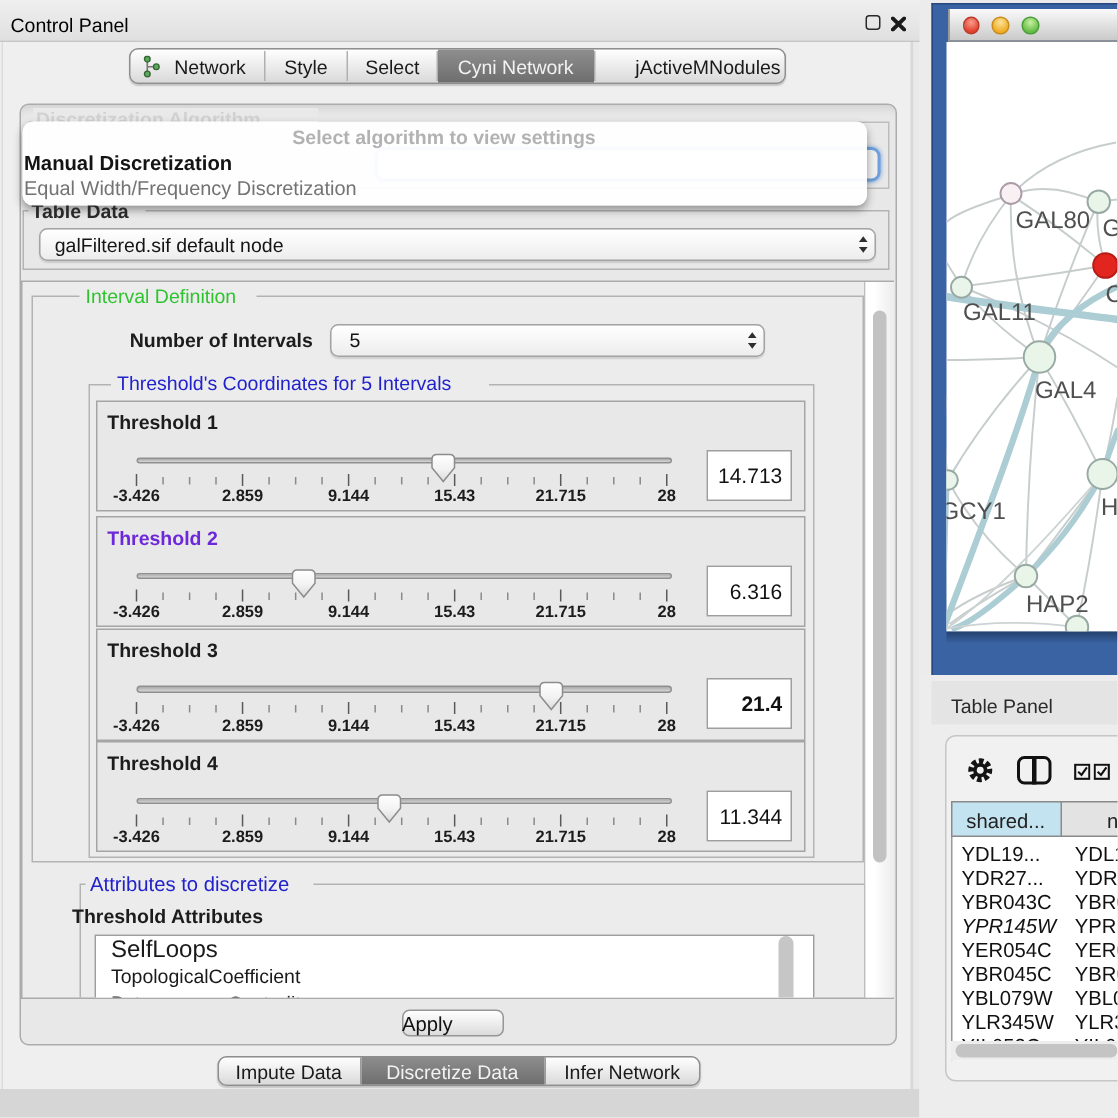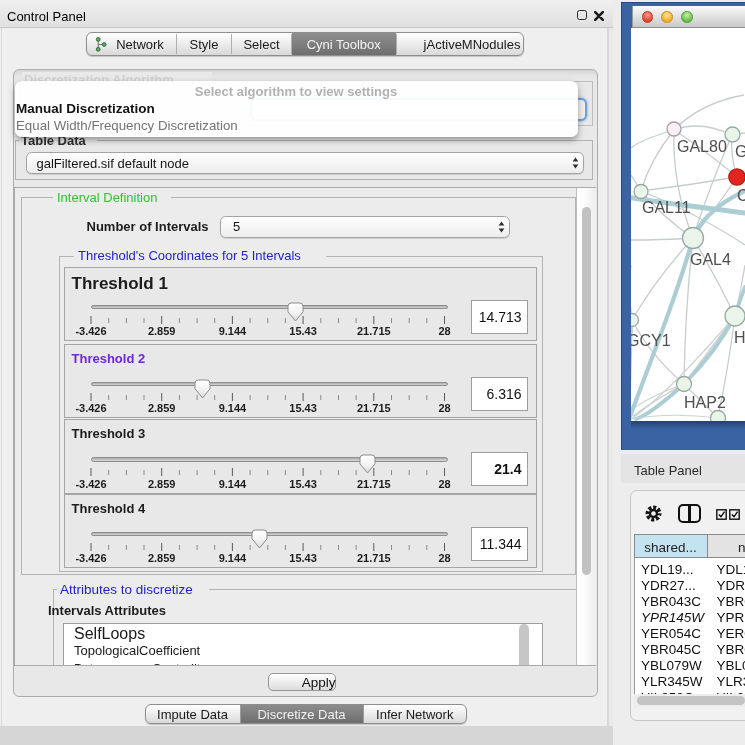--- a/index.html
+++ b/index.html
@@ -22,21 +22,21 @@
 <div style="position:absolute;left:291.5px;top:32.5px;width:104.5px;height:22.5px;background:linear-gradient(#8E8E8E,#6E6E6E);"></div>
 <svg style="position:absolute;left:95px;top:36.5px;width:13px;height:15px;" viewBox="0 0 13 15">
     <path d="M3.2 3 L3.2 12 M3.2 7.5 L8.8 7.5" stroke="#777" stroke-width="1.1" fill="none"></path>
     <circle cx="3.2" cy="2.4" r="1.9" fill="#5CA85C" stroke="#336633" stroke-width="0.9"></circle>
     <circle cx="9.2" cy="7.5" r="1.9" fill="#5CA85C" stroke="#336633" stroke-width="0.9"></circle>
     <circle cx="3.2" cy="12.3" r="1.9" fill="#5CA85C" stroke="#336633" stroke-width="0.9"></circle>
   </svg>
 <div style="position:absolute;left:104px;top:36.5px;width:72px;height:15px;font-size:13px;color:#1a1a1a;text-align:center;">Network</div>
 <div style="position:absolute;left:176.5px;top:36.5px;width:55.0px;height:15px;font-size:13px;color:#1a1a1a;text-align:center;">Style</div>
 <div style="position:absolute;left:231.5px;top:36.5px;width:60.0px;height:15px;font-size:13px;color:#1a1a1a;text-align:center;">Select</div>
-<div style="position:absolute;left:291.5px;top:36.5px;width:104.5px;height:15px;font-size:13px;color:#F2F2F2;text-align:center;">Cyni Toolbox</div>
+<div style="position:absolute;left:291.5px;top:36.5px;width:104.5px;height:15px;font-size:13px;color:#F2F2F2;text-align:center;">Cyni Network</div>
 <div style="position:absolute;left:396px;top:36.5px;width:152px;height:15px;font-size:13px;color:#1a1a1a;text-align:center;">jActiveMNodules</div>
 <div style="position:absolute;left:13px;top:69px;width:585px;height:628px;background:#E8E8E8;border:1px solid #ACACAC;border-radius:6px;box-shadow:inset 0 8px 6px -6px #CFCFCF;"></div>
 <div style="position:absolute;left:19px;top:80.5px;width:573.5px;height:45.5px;border:1px solid #BDBDBD;"></div>
 <div style="position:absolute;left:22px;top:72px;width:190px;height:16px;background:#E9E9E9;"></div>
 <div style="position:absolute;left:24px;top:72px;width:250px;height:16px;font-size:13px;font-weight:bold;color:#D2D2D2;">Discretization Algorithm</div>
 <div style="position:absolute;left:250px;top:97.5px;width:337px;height:23px;background:#F0F0F0;border:2.5px solid #6FA0DB;border-radius:6px;box-shadow:0 0 3px rgba(95,147,210,0.8);"></div>
 <div style="position:absolute;left:15px;top:140px;width:577.5px;height:40px;border:1px solid #B3B3B3;"></div>
 <div style="position:absolute;left:19px;top:133px;width:78px;height:14px;background:#E9E9E9;"></div>
 <div style="position:absolute;left:21px;top:133px;width:100px;height:14px;font-size:13px;font-weight:bold;color:#2a2a2a;">Table Data</div>
 <div style="position:absolute;left:25.5px;top:152px;width:558px;height:22px;background:linear-gradient(#FFFFFF,#EDEDED);border:1px solid #A3A3A3;border-radius:5.5px;box-shadow:0 1px 1px rgba(0,0,0,0.12);"></div>
@@ -57,21 +57,21 @@
     <div style="position:absolute;left:205px;top:28.0px;width:290px;height:22px;background:linear-gradient(#FFFFFF,#EDEDED);border:1px solid #A3A3A3;border-radius:5.5px;box-shadow:0 1px 1px rgba(0,0,0,0.12);"></div>
     <div style="position:absolute;left:218px;top:31.5px;width:257px;height:15px;font-size:13px;color:#141414;">5</div>
     <svg style="position:absolute;left:483px;top:33.0px;width:7px;height:12px;" viewBox="0 0 7 12">
       <path d="M3.5 0.5 L6.4 4.4 L0.6 4.4 Z" fill="#2e2e2e"></path>
       <path d="M3.5 11.5 L6.4 7.6 L0.6 7.6 Z" fill="#2e2e2e"></path>
     </svg>
     <div style="position:absolute;left:44px;top:68.0px;width:484px;height:316px;border:1px solid #B3B3B3;"></div>
     <div style="position:absolute;left:59px;top:61.0px;width:252px;height:14px;background:#ECECEC;"></div>
     <div style="position:absolute;left:63px;top:60.5px;width:280px;height:15px;font-size:13px;color:#2222CC;">Threshold's Coordinates for 5 Intervals</div>
     <div style="position:absolute;left:48.5px;top:79.0px;width:473px;height:74.5px;background:#E8E8E8;border:1px solid #A5A5A5;"></div>
-    <div style="position:absolute;left:56.5px;top:86.0px;width:150px;height:15px;font-size:17px;font-weight:bold;color:#1c1c1c;">Threshold 1</div>
+    <div style="position:absolute;left:56.5px;top:86.0px;width:150px;height:15px;font-size:13px;font-weight:bold;color:#1c1c1c;">Threshold 1</div>
     <div style="position:absolute;left:75.5px;top:117.0px;width:357.5px;height:4.5px;background:linear-gradient(#ABABAB,#D6D6D6);border:1px solid #8F8F8F;border-radius:2.5px;"></div>
     <svg style="position:absolute;left:71px;top:127.0px;width:365px;height:10px;" viewBox="0 0 365 10">
       <line x1="5.0" y1="1" x2="5.0" y2="9" stroke="#5A5A5A" stroke-width="1"></line>
       <line x1="22.7" y1="3" x2="22.7" y2="8" stroke="#8A8A8A" stroke-width="1"></line>
       <line x1="40.4" y1="3" x2="40.4" y2="8" stroke="#8A8A8A" stroke-width="1"></line>
       <line x1="58.0" y1="3" x2="58.0" y2="8" stroke="#8A8A8A" stroke-width="1"></line>
       <line x1="75.7" y1="1" x2="75.7" y2="9" stroke="#5A5A5A" stroke-width="1"></line>
       <line x1="93.4" y1="3" x2="93.4" y2="8" stroke="#8A8A8A" stroke-width="1"></line>
       <line x1="111.1" y1="3" x2="111.1" y2="8" stroke="#8A8A8A" stroke-width="1"></line>
       <line x1="128.7" y1="3" x2="128.7" y2="8" stroke="#8A8A8A" stroke-width="1"></line>
@@ -235,32 +235,32 @@
           <stop offset="1" stop-color="#DADADA"></stop>
         </linearGradient>
       </defs>
       <path d="M1 4.2 Q1 1 4.2 1 L12.8 1 Q16 1 16 4.2 L16 9.8 L8.5 19 L1 9.8 Z" fill="url(#thg4)" stroke="#8C8C8C" stroke-width="1"></path>
     </svg>
     <div style="position:absolute;left:455.5px;top:339.3px;width:57px;height:34px;background:#FFFFFF;border:1.5px solid #9E9E9E;"></div>
     <div style="position:absolute;left:455.5px;top:348.3px;width:51px;height:16px;font-size:14px;color:#111;text-align:right;">11.344</div>
     <div style="position:absolute;left:37.5px;top:401.5px;width:524px;height:90px;border:1px solid #B3B3B3;"></div>
     <div style="position:absolute;left:42px;top:395.0px;width:152px;height:14px;background:#ECECEC;"></div>
     <div style="position:absolute;left:45px;top:394.5px;width:175px;height:15px;font-size:13.5px;color:#2222CC;">Attributes to discretize</div>
-    <div style="position:absolute;left:33px;top:415.5px;width:180px;height:15px;font-size:13px;font-weight:bold;color:#1c1c1c;">Intervals Attributes</div>
+    <div style="position:absolute;left:33px;top:415.5px;width:180px;height:15px;font-size:13px;font-weight:bold;color:#1c1c1c;">Threshold Attributes</div>
     <div style="position:absolute;left:48px;top:435.0px;width:480px;height:58px;background:#FFFFFF;border:1px solid #9E9E9E;"></div>
     <div style="position:absolute;left:59px;top:437.0px;width:250px;height:15px;font-size:16px;color:#1a1a1a;">SelfLoops</div>
     <div style="position:absolute;left:59px;top:455.0px;width:250px;height:15px;font-size:13px;color:#1a1a1a;">TopologicalCoefficient</div>
     <div style="position:absolute;left:59px;top:473.0px;width:250px;height:15px;font-size:13px;color:#1a1a1a;">BetweennessCentrality</div>
     <div style="position:absolute;left:503.5px;top:436.5px;width:10px;height:55px;background:#C6C6C6;border-radius:5px;"></div>
   </div>
 <div style="position:absolute;left:575.5px;top:187.5px;width:1px;height:477.5px;background:#BDBDBD;"></div>
 <div style="position:absolute;left:576.5px;top:187.5px;width:19px;height:477.5px;background:linear-gradient(to right,#FFFFFF 30%,#ECECEC);"></div>
 <div style="position:absolute;left:581.5px;top:207px;width:9.5px;height:368px;background:#C2C2C2;border-radius:5px;"></div>
 <div style="position:absolute;left:268px;top:672.5px;width:67.5px;height:18px;background:linear-gradient(#FFFFFF,#DCDCDC);border:1px solid #969696;border-radius:5px;"></div>
-<div style="position:absolute;left:268px;top:674.5px;width:67.5px;height:15px;font-size:13.5px;color:#111;text-align:right;">Apply</div>
+<div style="position:absolute;left:268px;top:674.5px;width:67.5px;height:15px;font-size:13.5px;color:#111;text-align:left;">Apply</div>
 <div style="position:absolute;left:145px;top:703.5px;width:322px;height:20px;background:linear-gradient(#FFFFFF,#D9D9D9);border:1px solid #8E8E8E;border-radius:6px;box-shadow:0 1px 1px rgba(0,0,0,0.18);"></div>
 <div style="position:absolute;left:240px;top:704.5px;width:1px;height:18px;background:#9B9B9B;"></div>
 <div style="position:absolute;left:362.5px;top:704.5px;width:1px;height:18px;background:#9B9B9B;"></div>
 <div style="position:absolute;left:240.5px;top:704px;width:122px;height:19px;background:linear-gradient(#8E8E8E,#6E6E6E);"></div>
 <div style="position:absolute;left:145px;top:707px;width:95px;height:15px;font-size:13px;color:#1a1a1a;text-align:center;">Impute Data</div>
 <div style="position:absolute;left:240.5px;top:707px;width:122px;height:15px;font-size:13px;color:#F2F2F2;text-align:center;">Discretize Data</div>
 <div style="position:absolute;left:362.5px;top:707px;width:104.5px;height:15px;font-size:13px;color:#1a1a1a;text-align:center;">Infer Network</div>
 <div style="position:absolute;left:0px;top:726px;width:613px;height:19px;background:#D6D6D6;"></div>
 <svg style="position:absolute;left:615px;top:369px;width:5px;height:8px;" viewBox="0 0 5 8">
     <path d="M1 0 L5 4 L1 8 Z" fill="#555"></path>

